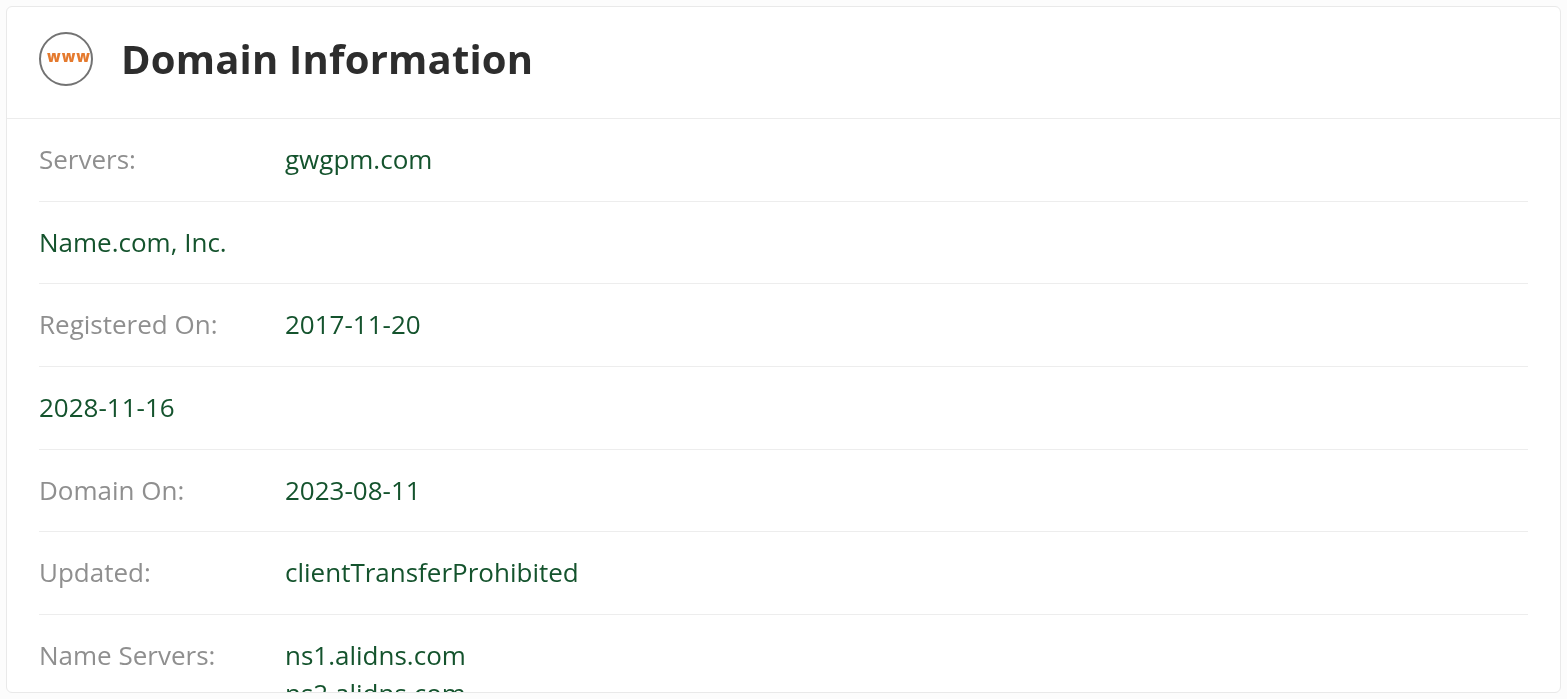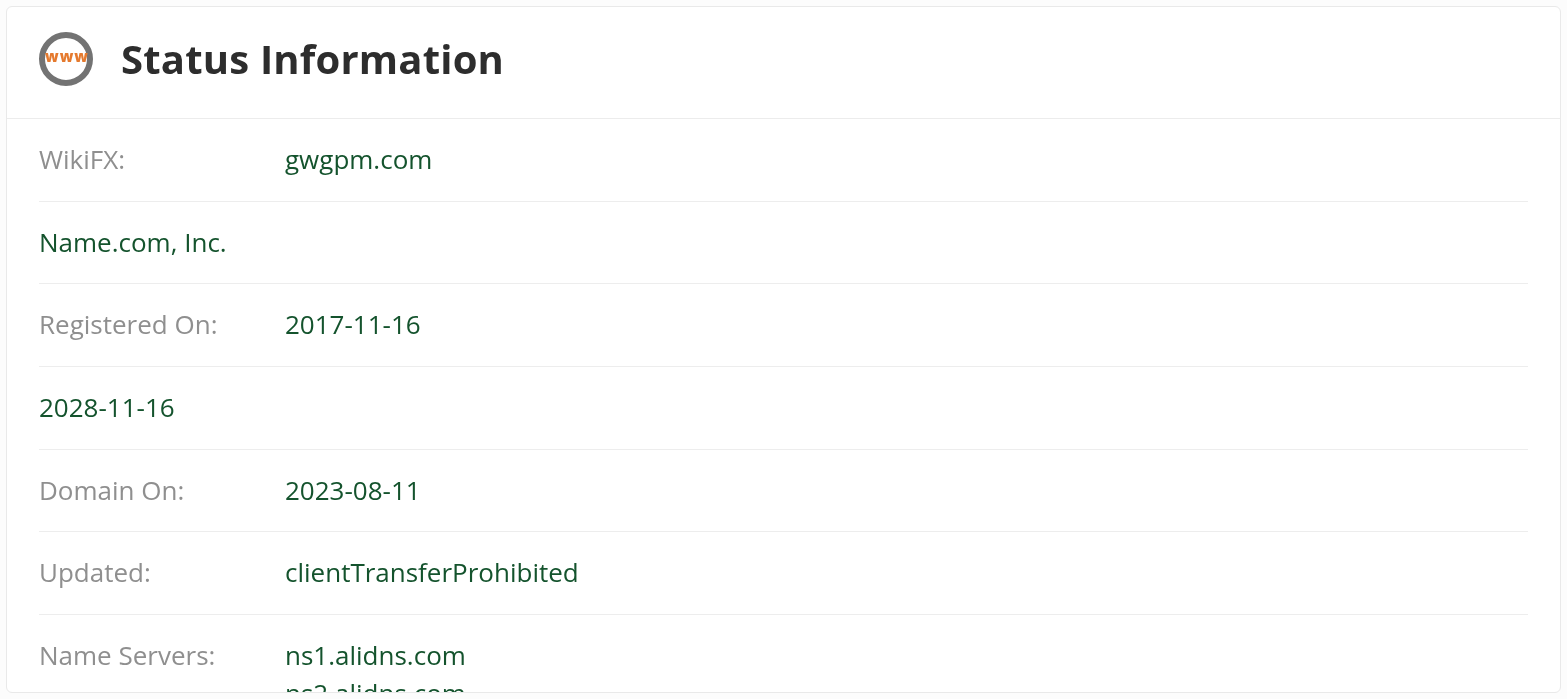--- a/index.html
+++ b/index.html
@@ -58,25 +58,25 @@
   .header {
     display: flex;
     align-items: center;
     gap: 28px;
     padding: 24px 32px 32px 32px;
     border-bottom: 1px solid #ececec;
   }
   .header-icon {
     width: 54px;
     height: 54px;
-    border: 6px solid #737373;
+    border: 2px solid #737373;
     border-radius: 50%;
     display: flex;
     align-items: center;
-    justify-content: flex-start;
+    justify-content: flex-end;
     flex-shrink: 0;
   }
   .header-icon-inner {
     font-size: 15px;
     font-weight: 800;
     letter-spacing: 1px;
     color: #e57a2e;
     line-height: 1;
     position: relative;
     top: -2px;
@@ -127,34 +127,34 @@
 <div class="watermark" style="top:365px; left:1090px;">
   <span class="wm-icon"></span>
   <span>WikiFX</span>
 </div>
 
 <div class="card">
   <div class="header">
     <div class="header-icon">
       <span class="header-icon-inner">www</span>
     </div>
-    <div class="header-title">Status Information</div>
+    <div class="header-title">Domain Information</div>
   </div>
 
   <div class="rows">
     <div class="row">
-      <div class="label">WikiFX:</div>
+      <div class="label">Servers:</div>
       <div class="value">gwgpm.com</div>
     </div>
     <div class="row">
       <div class="value">Name.com, Inc.</div>
     </div>
     <div class="row">
       <div class="label">Registered On:</div>
-      <div class="value">2017-11-16</div>
+      <div class="value">2017-11-20</div>
     </div>
     <div class="row">
       <div class="value">2028-11-16</div>
     </div>
     <div class="row">
       <div class="label">Domain On:</div>
       <div class="value">2023-08-11</div>
     </div>
     <div class="row">
       <div class="label">Updated:</div>

